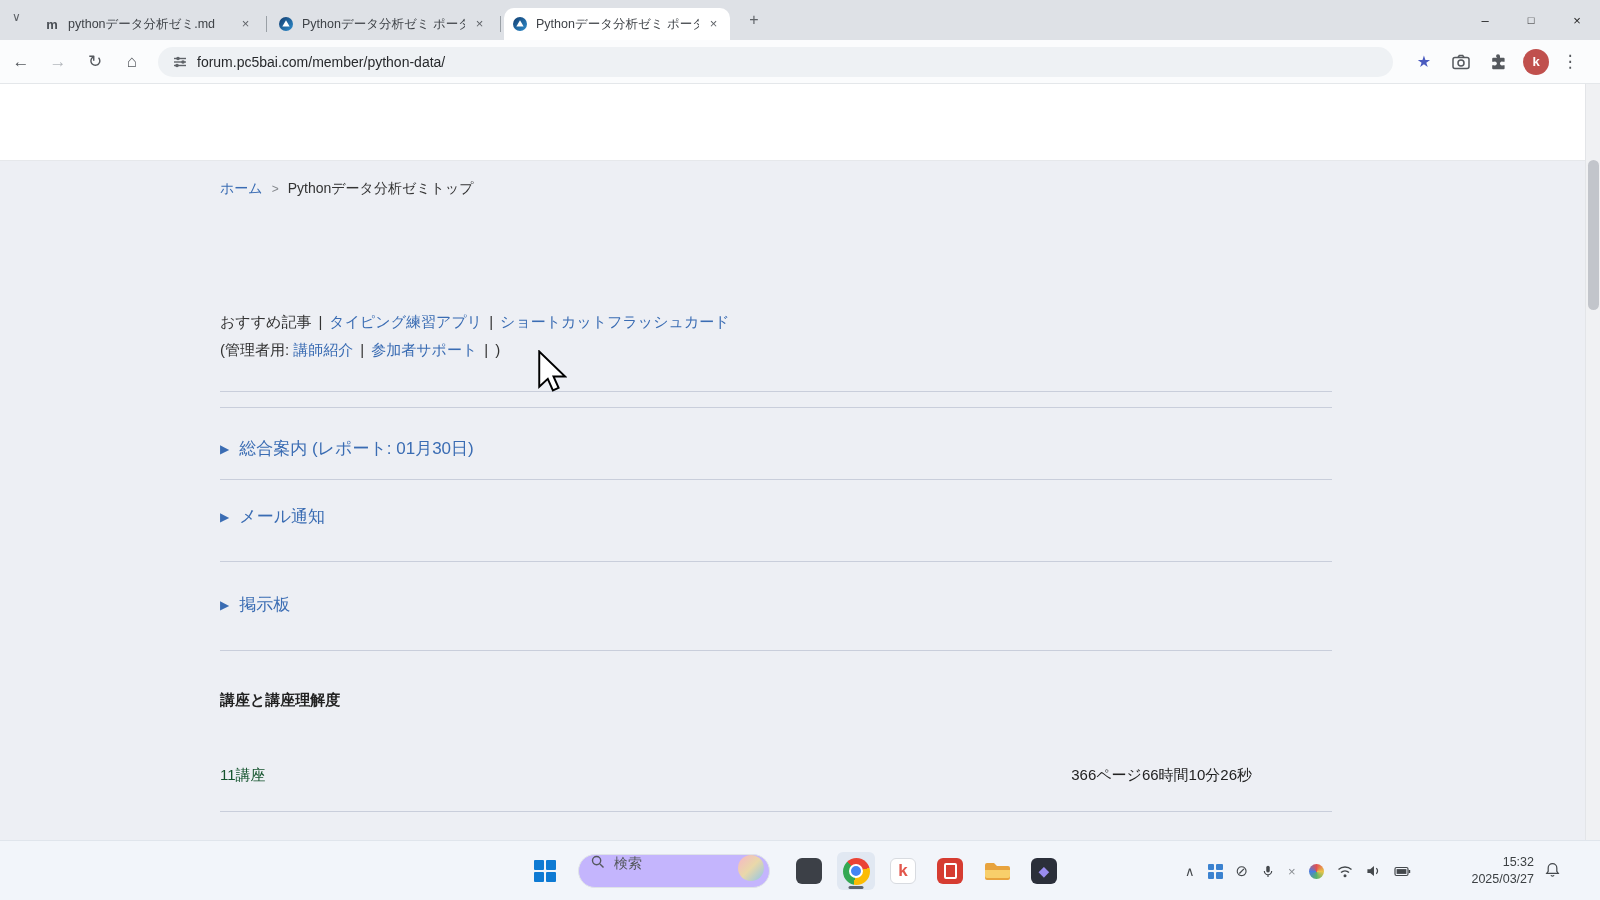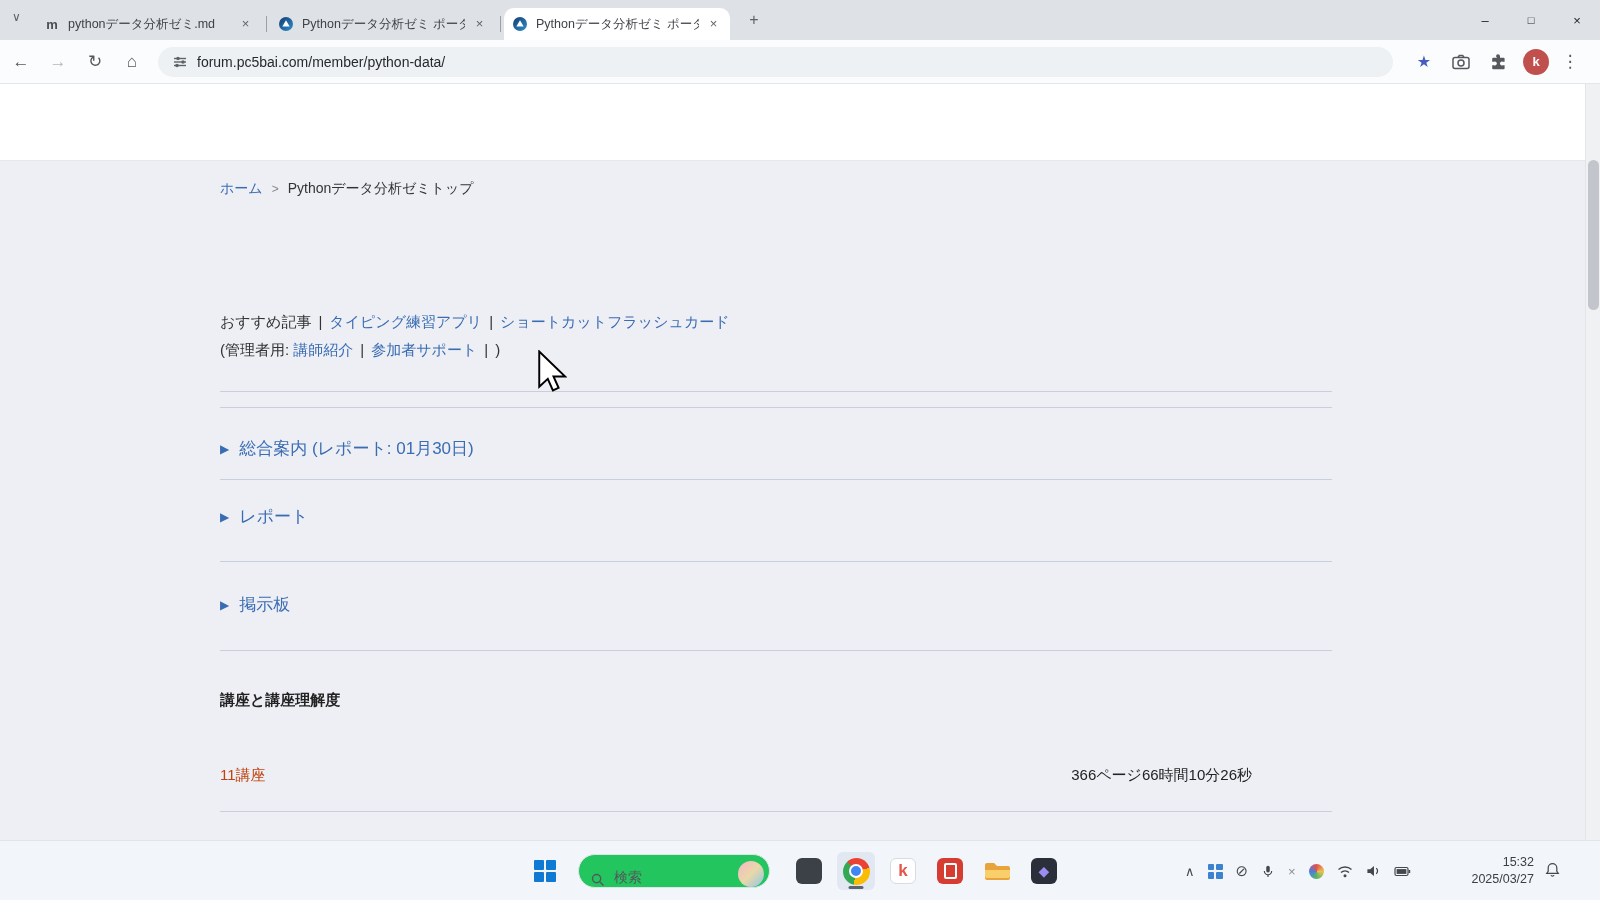--- a/index.html
+++ b/index.html
@@ -52,32 +52,32 @@
   a.plink { color:#3a6cb3; text-decoration:none; cursor:pointer; }
   .linkrow { position:absolute; left:0; font-size:15px; white-space:nowrap; }
   .linkrow .bar { color:#333; margin:0 7px; }
   .rule { position:absolute; left:0; width:1112px; height:0; border-top:1px solid #c9cedb; }
   .section-toggle { position:absolute; left:0; display:flex; align-items:center; gap:10px; color:#3a6cb3; font-size:17px; }
   .section-toggle .marker { font-size:12px; }
   .courses-h { position:absolute; left:0; font-size:15px; font-weight:bold; color:#222; }
   .cbrow { position:absolute; left:0; display:flex; align-items:center; gap:13px; }
   .cbox { width:17px; height:17px; background:#fff; border:1.5px solid #5f6368; border-radius:2px; }
   .cblabel { font-size:15px; color:#333; }
-  .stat-left { position:absolute; left:0; font-size:15px; color:#c2410c;text-align:right; }
+  .stat-left { position:absolute; left:0; font-size:15px; color:#14532d;text-align:right; }
   .stat-right { position:absolute; right:80px; font-size:15px; color:#222; }
 
   
   .scrollbar { position:absolute; right:0; top:84px; bottom:60px; width:15px; background:#f0f1f3; border-left:1px solid #e3e5e8; }
   .thumb { position:absolute; left:2px; top:76px; width:11px; height:150px; background:#c2c5cb; border-radius:6px; }
 
   
   .taskbar { position:absolute; left:0; right:0; bottom:0; height:60px; background:#f2f5fa; border-top:1px solid #e0e5ec; }
   .start { position:absolute; left:534px; top:19px; width:22px; height:22px; display:grid; grid-template-columns:1fr 1fr; grid-template-rows:1fr 1fr; gap:2px; }
   .start div { background:#0e7ad3; border-radius:1px; }
-  .tsearch { position:absolute; left:578px; top:13px; width:192px; height:34px; background:#22c55e; border:1px solid #dfe3e8; border-radius:17px; display:flex; align-items:flex-end; padding:0 5px 0 12px; gap:9px; }
+  .tsearch { position:absolute; left:578px; top:13px; width:192px; height:34px; background:#c4b5fd; border:1px solid #dfe3e8; border-radius:17px; display:flex; align-items:flex-start; padding:0 5px 0 12px; gap:9px; }
   .tsearch .slabel { font-size:14px; color:#54585d; flex:1; }
   .simg { width:26px; height:26px; border-radius:50%; background:linear-gradient(135deg,#f6b6c6 0%,#e9d8a9 50%,#8ec5e8 100%); flex:none; }
   .apps { position:absolute; left:790px; top:11px; display:flex; gap:9px; }
   .app { width:38px; height:38px; border-radius:6px; display:flex; align-items:center; justify-content:center; position:relative; }
   .app.active { background:#e1e8f2; }
   .app .dash { position:absolute; bottom:1px; left:50%; transform:translateX(-50%); width:15px; height:3px; border-radius:2px; background:#5b646e; }
   .sq { width:26px; height:26px; border-radius:6px; display:flex; align-items:center; justify-content:center; }
   .sq.dark1 { background:#3c4047; }
   .sq.kapp { background:#fff; border:1px solid #d8dbe0; color:#e2574c; font-weight:bold; font-size:17px; }
   .sq.redapp { background:#d63c31; }
@@ -246,21 +246,21 @@
     <div class="rule" style="top:246px;"></div>
 
     <div class="section-toggle" style="top:276px;">
       <span class="marker">▶</span>
       <span>総合案内 (レポート: 01月30日)</span>
     </div>
     <div class="rule" style="top:318px;"></div>
 
     <div class="section-toggle" style="top:344px;">
       <span class="marker">▶</span>
-      <span>レポート</span>
+      <span>メール通知</span>
     </div>
     <div class="rule" style="top:400px;"></div>
 
     <div class="section-toggle" style="top:432px;">
       <span class="marker">▶</span>
       <span>掲示板</span>
     </div>
     <div class="rule" style="top:489px;"></div>
 
     <div class="courses-h" style="top:530px;">講座と講座理解度</div>

